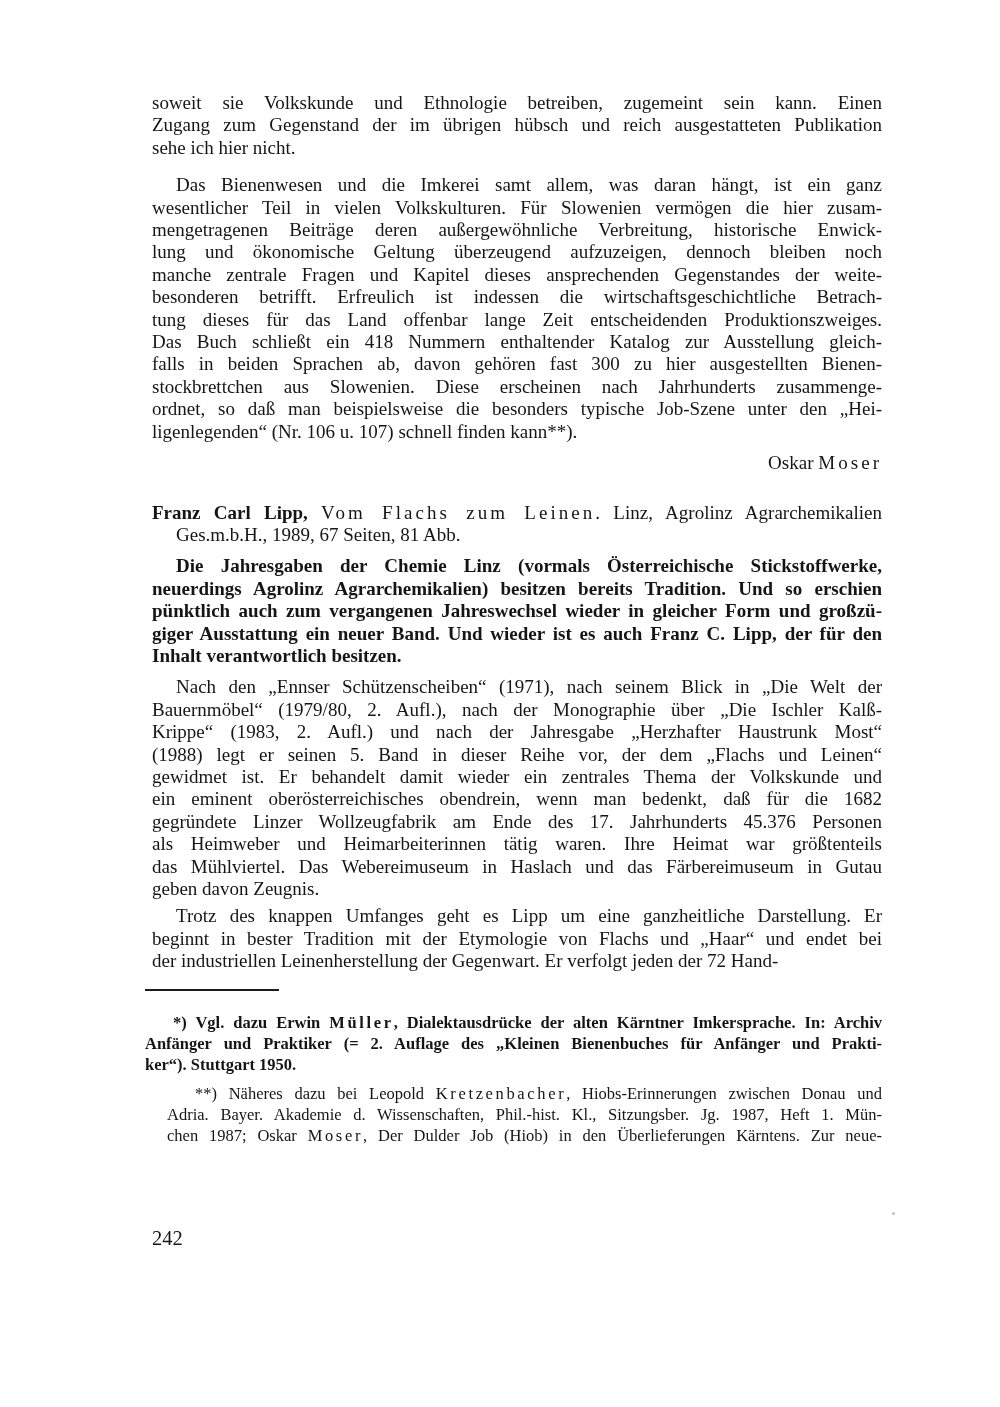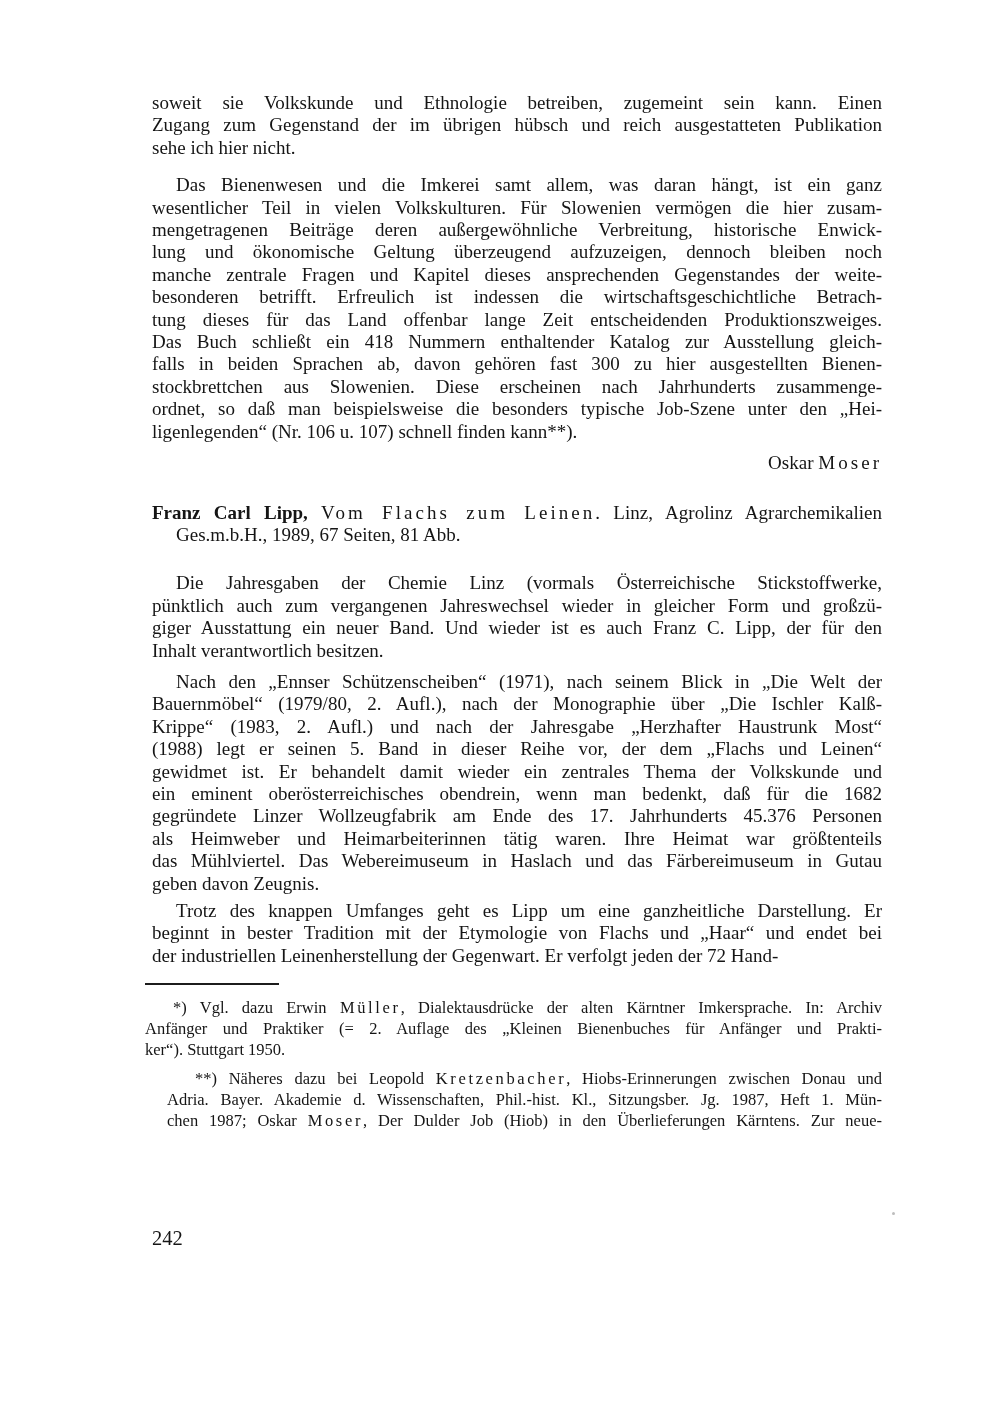--- a/index.html
+++ b/index.html
@@ -15,27 +15,27 @@
   .jl{text-align:justify;text-align-last:justify;-moz-text-align-last:justify;}
   .ind{text-indent:24px;}
   .hang{padding-left:24px;}
   .b{font-weight:bold;}
   .sp{letter-spacing:0.16em;}
   .signature{text-align:right;}
   #main-col > :nth-child(1){margin-top:0;}
   #main-col > :nth-child(2){margin-top:15px;}
   #main-col > :nth-child(3){margin-top:9px;}
   #main-col > :nth-child(4){margin-top:27px;}
-  #main-col > :nth-child(5){margin-top:26px;}
+  #main-col > :nth-child(5){margin-top:9px;font-weight:bold;}
   #main-col > :nth-child(6){margin-top:9px;}
   #main-col > :nth-child(7){margin-top:5px;}
   .footnotes{margin-top:16px;margin-left:-7px;width:737px;}
   .rule{width:134px;height:0;border-top:2px solid #1c1c1c;}
   #fn-col .block{font-size:16.5px;line-height:21px;}
-  #fn-col > :nth-child(1){margin-top:12px;}
+  #fn-col > :nth-child(1){margin-top:21px;font-weight:bold;}
   #fn-col > :nth-child(2){margin-top:8px;margin-left:22px;}
   #fn-col .ind{text-indent:28px;}
   .pagenum{position:absolute;left:152px;top:1226px;font-size:20.5px;line-height:24px;}
   .speck{position:absolute;left:892px;top:1212px;width:3px;height:3px;background:#bdbdbd;border-radius:50%;}
 </style>
 </head>
 <body>
 
 <div class="content">
   <div id="main-col">
@@ -58,20 +58,21 @@
         <div class="line jl"><span>ordnet, so daß man beispielsweise die besonders typische Job-Szene unter den „Hei-</span></div>
         <div class="line"><span>ligenlegenden“ (Nr. 106 u. 107) schnell finden kann**).</span></div>
       </div>
       <div class="block signature"><span>Oskar </span><span class="sp">Moser</span></div>
       <div class="block heading">
         <div class="line jl"><span class="b">Franz Carl Lipp,</span><span> </span><span class="sp">Vom Flachs zum Leinen</span><span>. Linz, Agrolinz Agrarchemikalien</span></div>
         <div class="line hang"><span>Ges.m.b.H., 1989, 67 Seiten, 81 Abb.</span></div>
       </div>
       <div class="block para">
         <div class="line jl ind"><span>Die Jahresgaben der Chemie Linz (vormals Österreichische Stickstoffwerke,</span></div>
+        <div class="line jl"><span>neuerdings Agrolinz Agrarchemikalien) besitzen bereits Tradition. Und so erschien</span></div>
         <div class="line jl"><span>pünktlich auch zum vergangenen Jahreswechsel wieder in gleicher Form und großzü-</span></div>
         <div class="line jl"><span>giger Ausstattung ein neuer Band. Und wieder ist es auch Franz C. Lipp, der für den</span></div>
         <div class="line"><span>Inhalt verantwortlich besitzen.</span></div>
       </div>
       <div class="block para">
         <div class="line jl ind"><span>Nach den „Ennser Schützenscheiben“ (1971), nach seinem Blick in „Die Welt der</span></div>
         <div class="line jl"><span>Bauernmöbel“ (1979/80, 2. Aufl.), nach der Monographie über „Die Ischler Kalß-</span></div>
         <div class="line jl"><span>Krippe“ (1983, 2. Aufl.) und nach der Jahresgabe „Herzhafter Haustrunk Most“</span></div>
         <div class="line jl"><span>(1988) legt er seinen 5. Band in dieser Reihe vor, der dem „Flachs und Leinen“</span></div>
         <div class="line jl"><span>gewidmet ist. Er behandelt damit wieder ein zentrales Thema der Volkskunde und</span></div>

